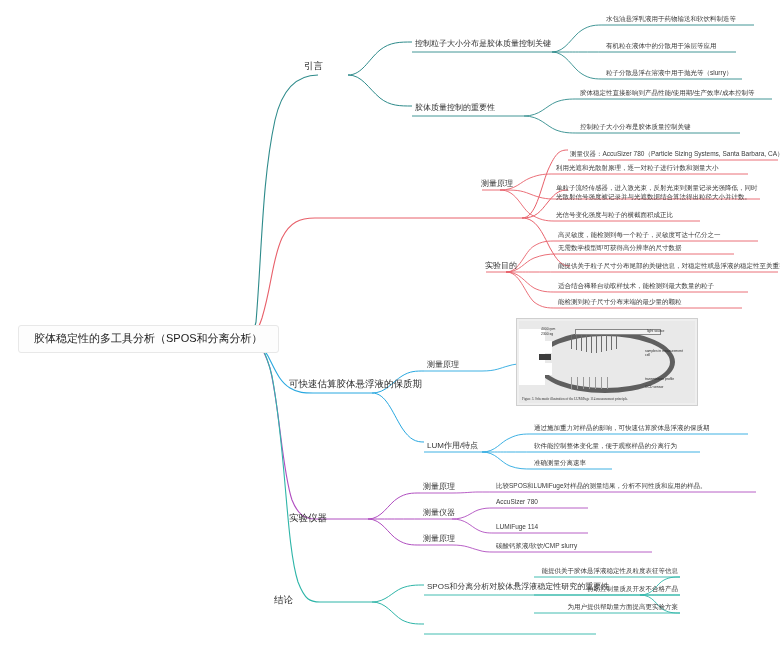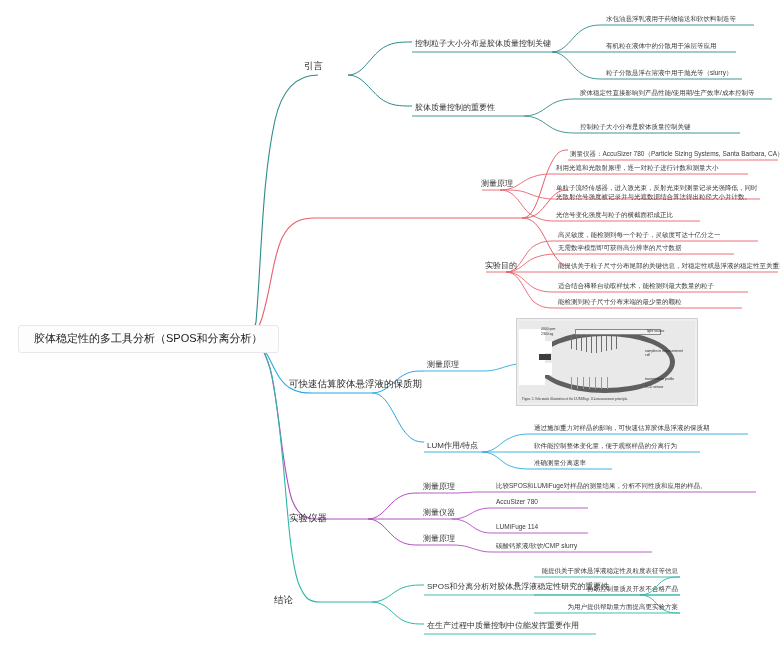--- a/index.html
+++ b/index.html
@@ -347,23 +347,20 @@
   <div class="node lvl3" style="left:494px;top:541px;">
     <span class="node-text">碳酸钙浆液/软饮/CMP slurry</span>
   </div>
 
   <div class="node lvl1" style="left:270px;top:592px;">
     <span class="node-text">结论</span>
   </div>
   <div class="node lvl2" style="left:424px;top:581px;">
     <span class="node-text">SPOS和分离分析对胶体悬浮液稳定性研究的重要性</span>
   </div>
-  <div class="node lvl2" style="left:424px;top:620px;">
-    <span class="node-text">在生产过程中质量控制中位能发挥重要作用</span>
-  </div>
   <div class="node lvl3" style="left: 539.5px; top: 566px;">
     <span class="node-text">能提供关于胶体悬浮液稳定性及粒度表征等信息</span>
   </div>
   <div class="node lvl3" style="left: 585px; top: 584px;">
     <span class="node-text">协助控制量质及开发不合格产品</span>
   </div>
   <div class="node lvl3" style="left: 565.5px; top: 602px;">
     <span class="node-text">为用户提供帮助量方面提高更实验方案</span>
   </div>
 </div>

